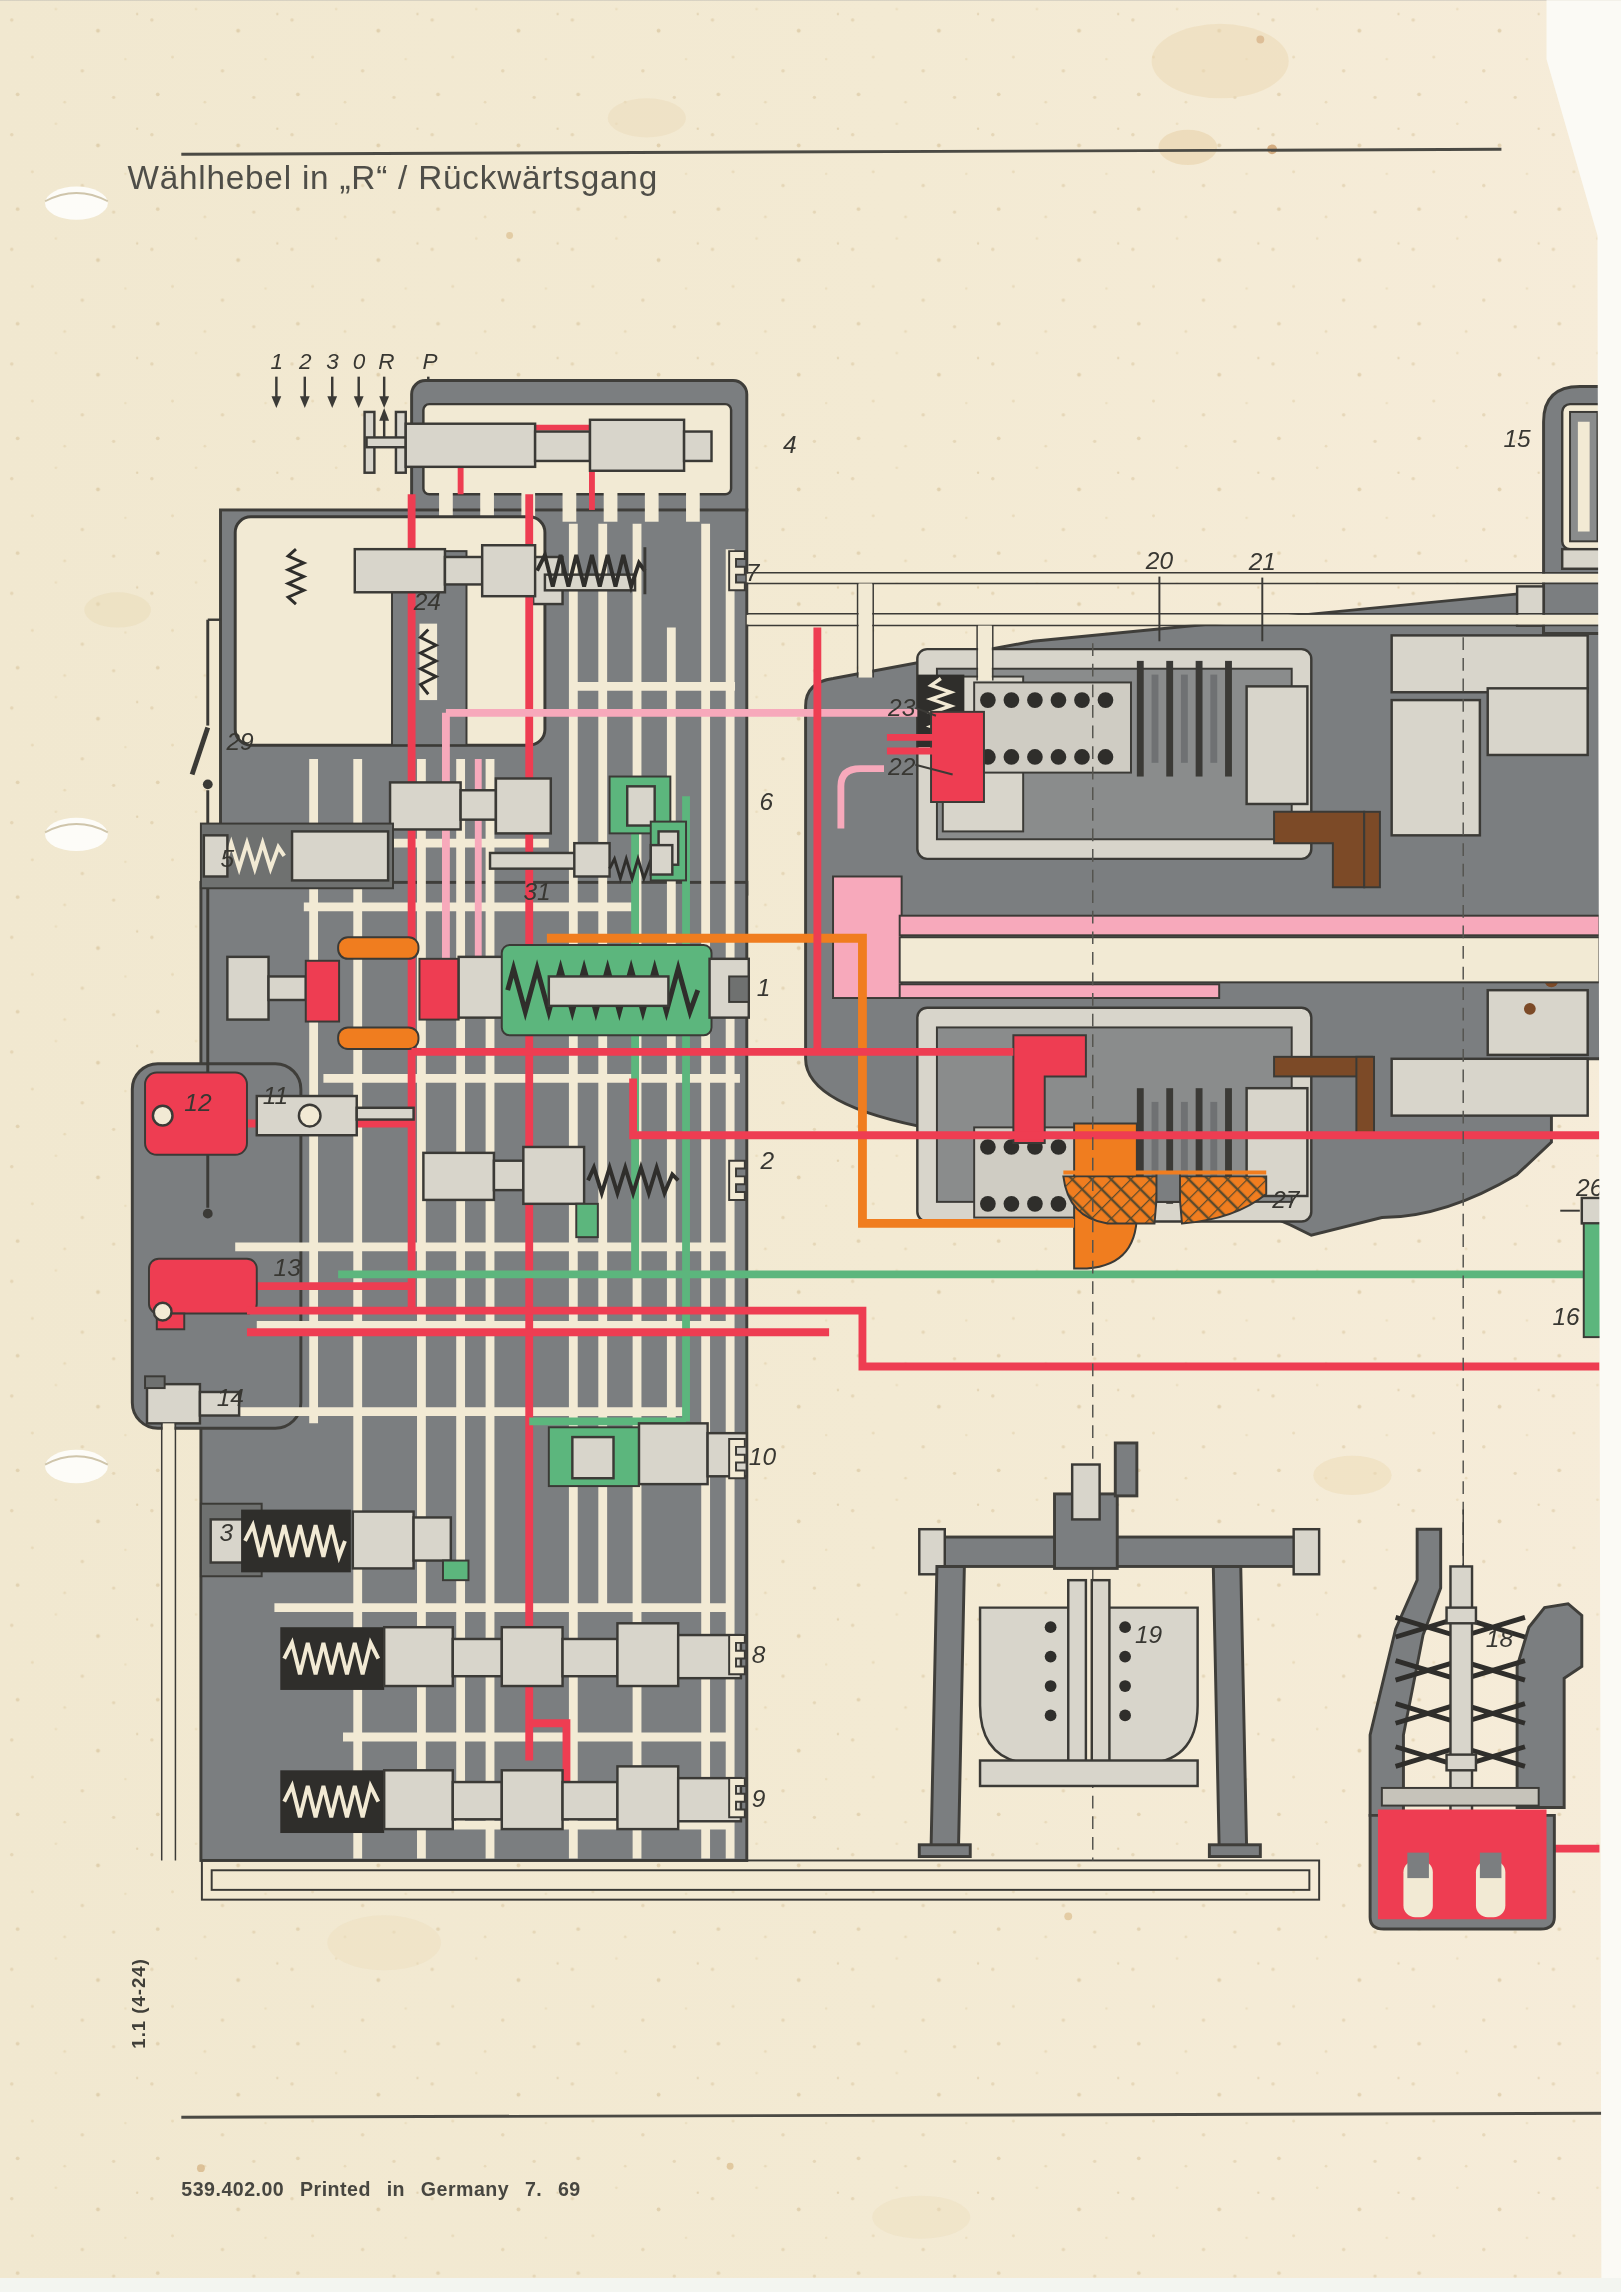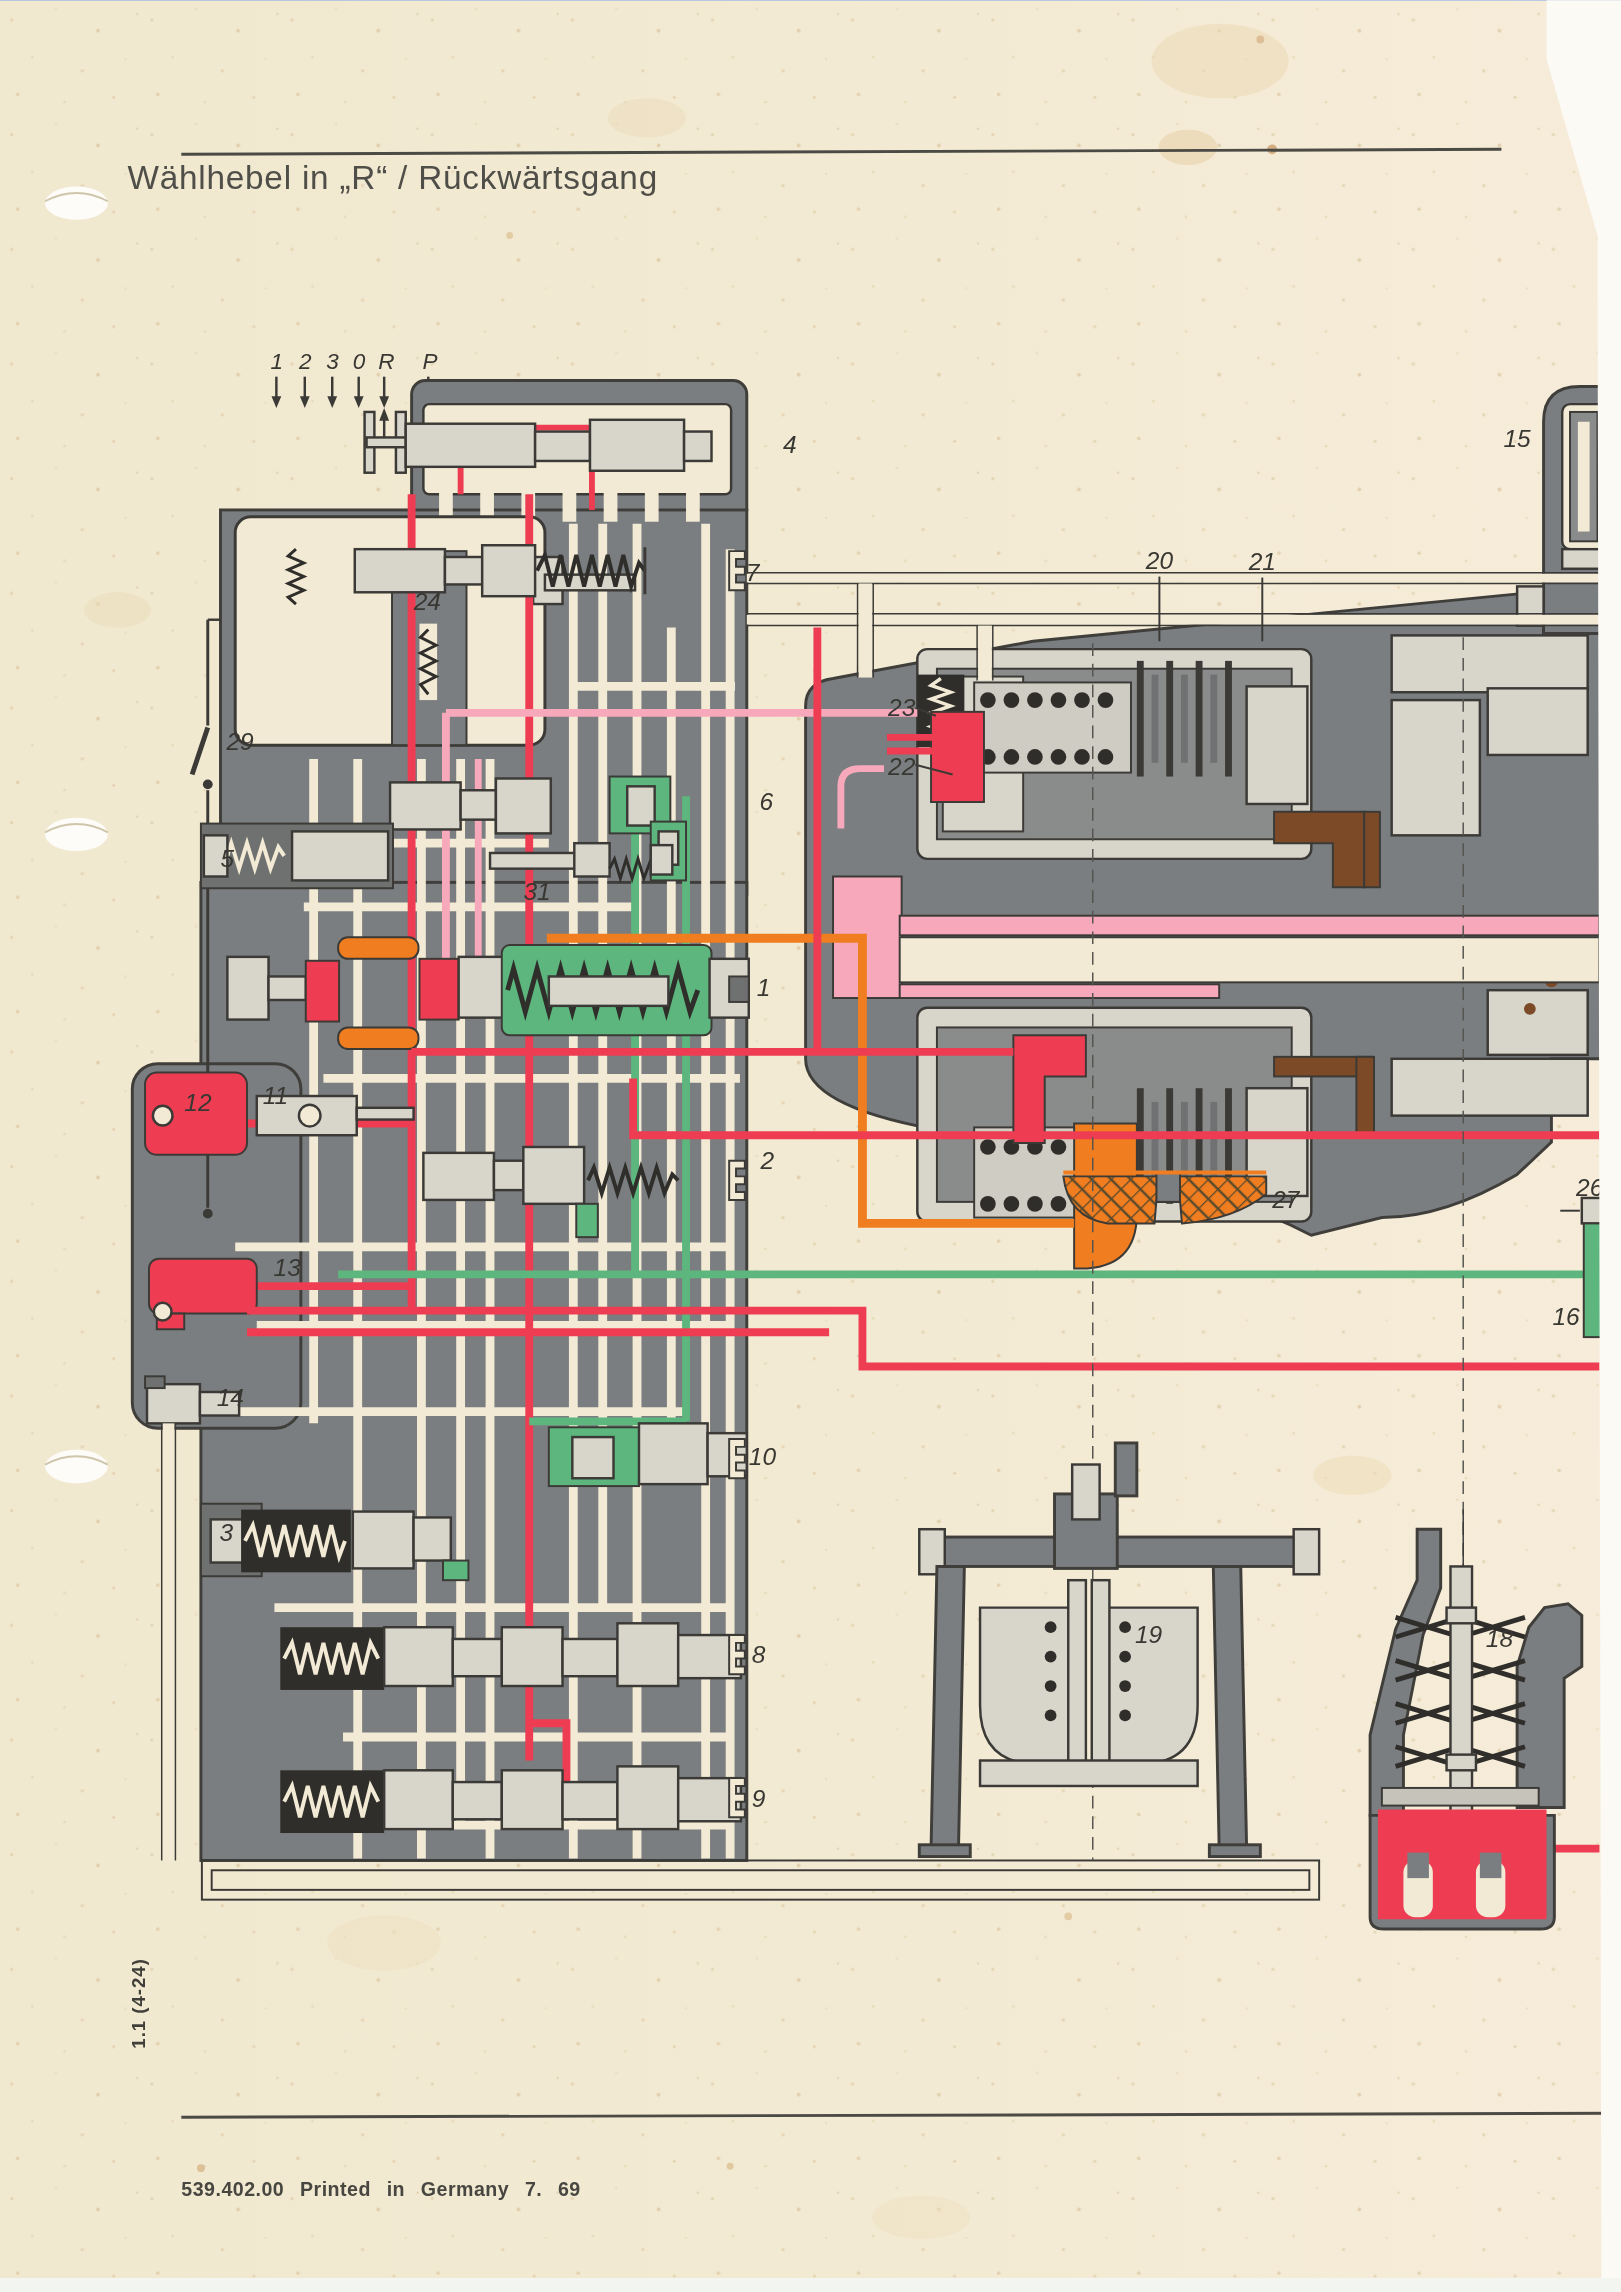--- a/index.html
+++ b/index.html
@@ -1,16 +1,16 @@
 <!DOCTYPE html>
 <html><head>
 <meta charset="utf-8">
 <style>
   html,body{margin:0;padding:0;background:#8a8880;}
-  .sheet{position:relative;width:1621px;height:2293px;overflow:hidden;background:#3b82f6;}
+  .sheet{position:relative;width:1621px;height:2293px;overflow:hidden;background:#a3a3a3;}
   svg{display:block}
   text{font-family:"Liberation Sans",sans-serif;}
   .t-title{font-size:34px;fill:#4f4e48;letter-spacing:.8px;}
   .t-callout{font-style:italic;font-size:25px;fill:#383732;}
   .t-sel{font-style:italic;font-size:23px;fill:#383732;}
   .t-footer{font-size:20px;font-weight:700;fill:#474640;word-spacing:10px;letter-spacing:.5px;}
   .t-side{font-size:19px;font-weight:700;fill:#403f39;letter-spacing:1px;}
   .ln-red{stroke:#ee3d52;fill:none;}
   .ln-pink{stroke:#f7a9bb;fill:none;}
   .ln-green{stroke:#5cb67d;fill:none;}

